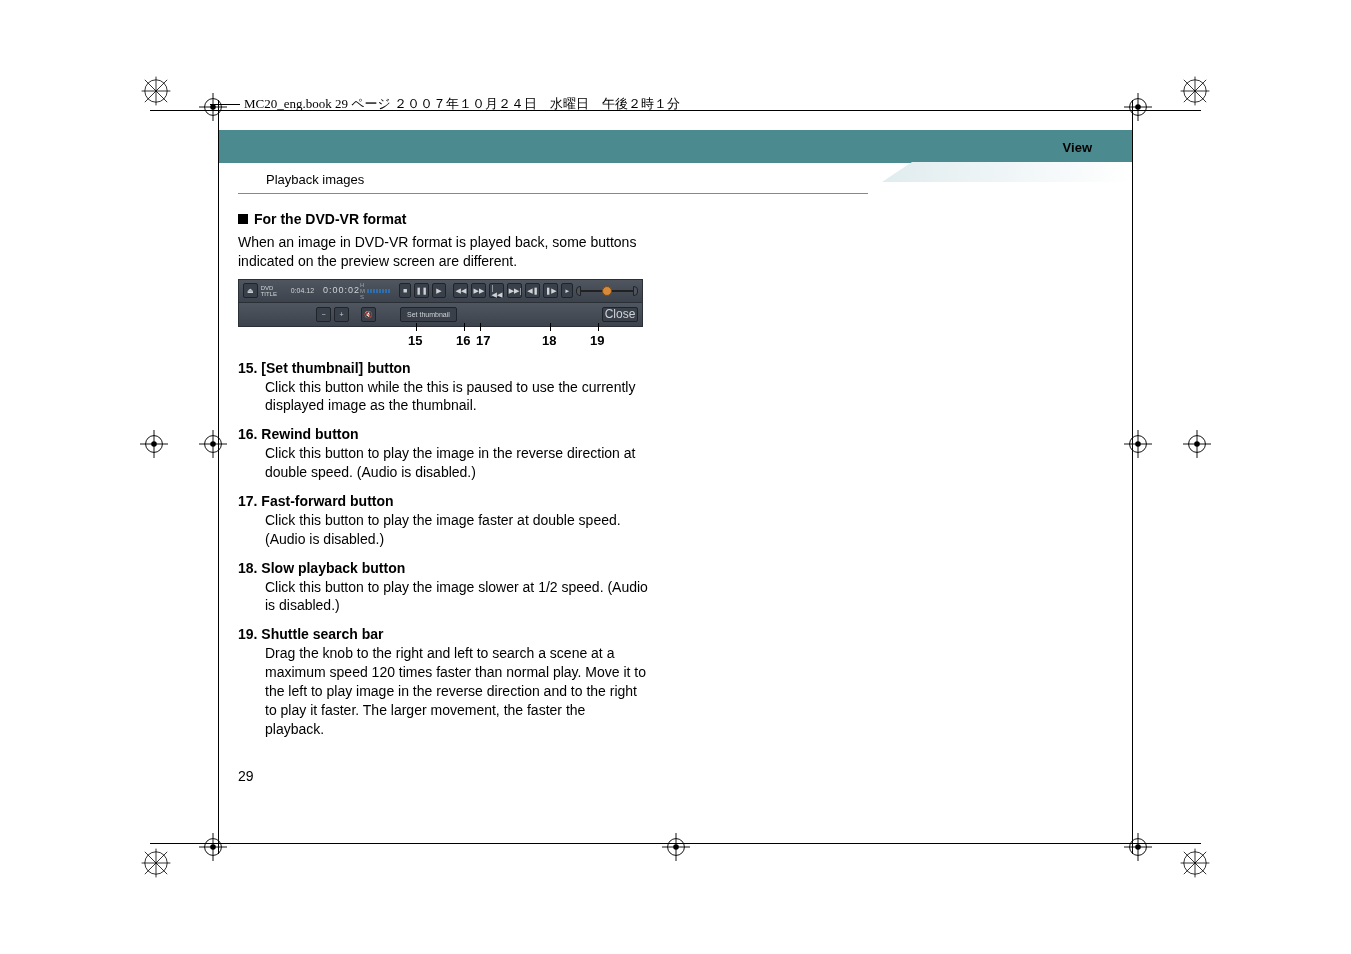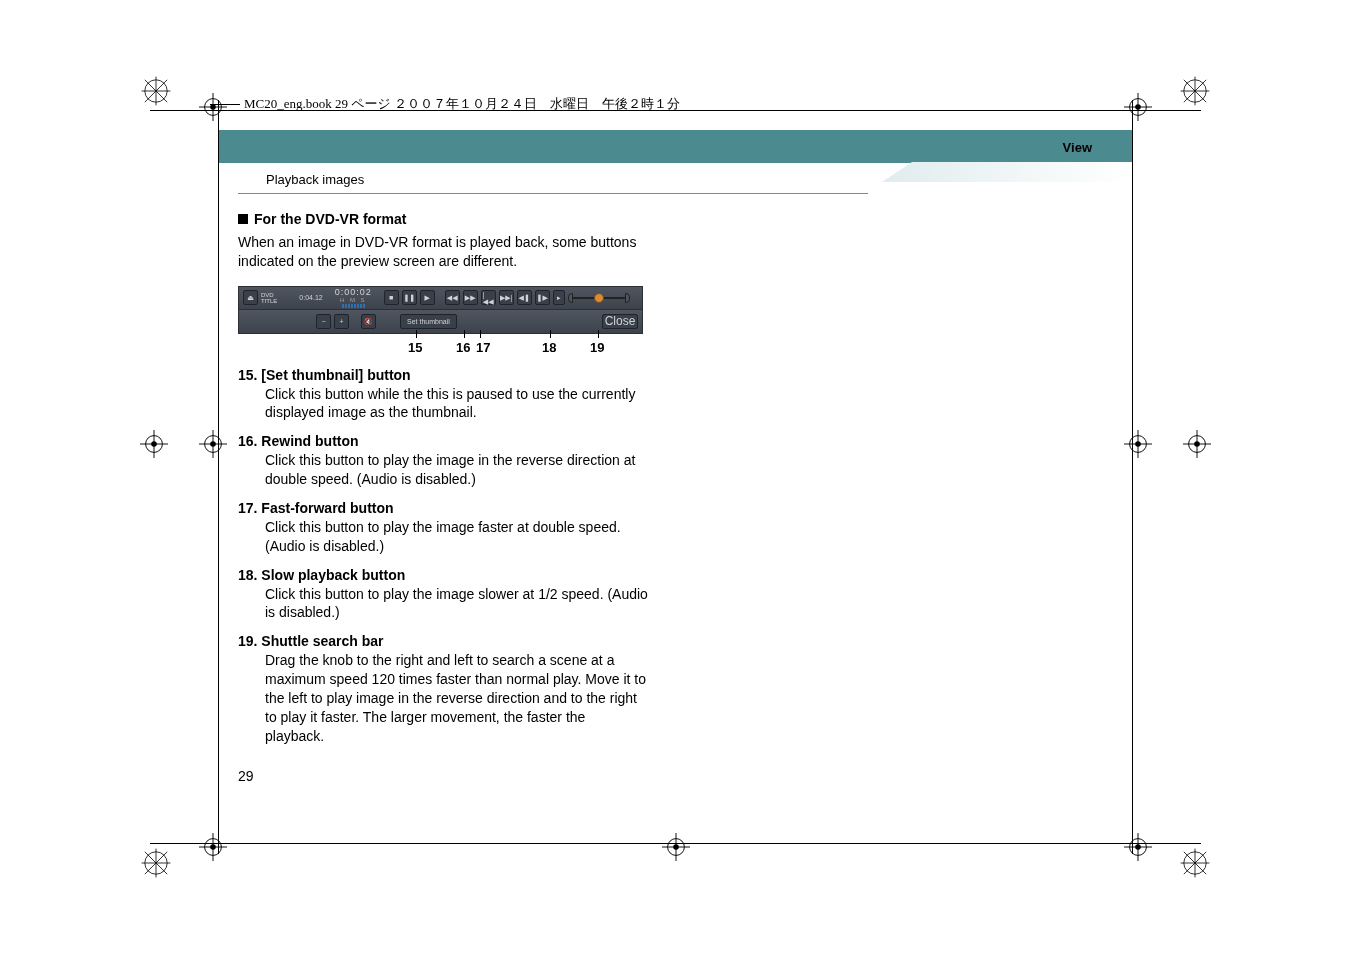--- a/index.html
+++ b/index.html
@@ -69,21 +69,21 @@
     position: absolute; top: 193px; left: 238px; width: 630px; height: 1px; background: #888;
   }
 
   
   .content {
     position: absolute; top: 210px; left: 238px; width: 410px;
     font-size: 14px; line-height: 1.35; color: #000;
   }
   .sub-heading { font-weight: bold; margin-bottom: 4px; display: flex; align-items: center; }
   .sub-heading .sq { display:inline-block; width:10px; height:10px; background:#000; margin-right:6px; }
-  .para { margin-bottom: 15px; }
+  .para { margin-bottom: 8px; }
 
   
   .toolbar-fig {
     margin: 8px 0 2px 0;
     width: 405px;
   }
   .tb-outer {
     background: #444a55; border: 1px solid #2b2f36;
   }
   .tb-row { display: flex; align-items: center; height: 23px; padding: 0 4px; gap: 3px; }
@@ -275,21 +275,21 @@
     <div class="tb-outer">
       <div class="tb-row top">
         <div class="tb-btn" style="width:15px">⏏</div>
         <div style="display:flex;flex-direction:column;line-height:1">
           <span class="tb-label" style="font-size:6px;white-space:pre">DVD
 TITLE</span>
         </div>
         <div style="width:16px"></div>
         <span class="tb-label">0:04.12</span>
         <div style="width:6px"></div>
-        <div style="display:flex;flex-direction:column;align-items:center;line-height:1">
+        <div style="display:flex;flex-direction:row;align-items:center;line-height:1">
           <span class="tb-time">0:00:02</span>
           <span class="tb-time-sub">H   M   S</span>
           <div class="tb-bars">
               <span></span>
               <span></span>
               <span></span>
               <span></span>
               <span></span>
               <span></span>
               <span></span>

